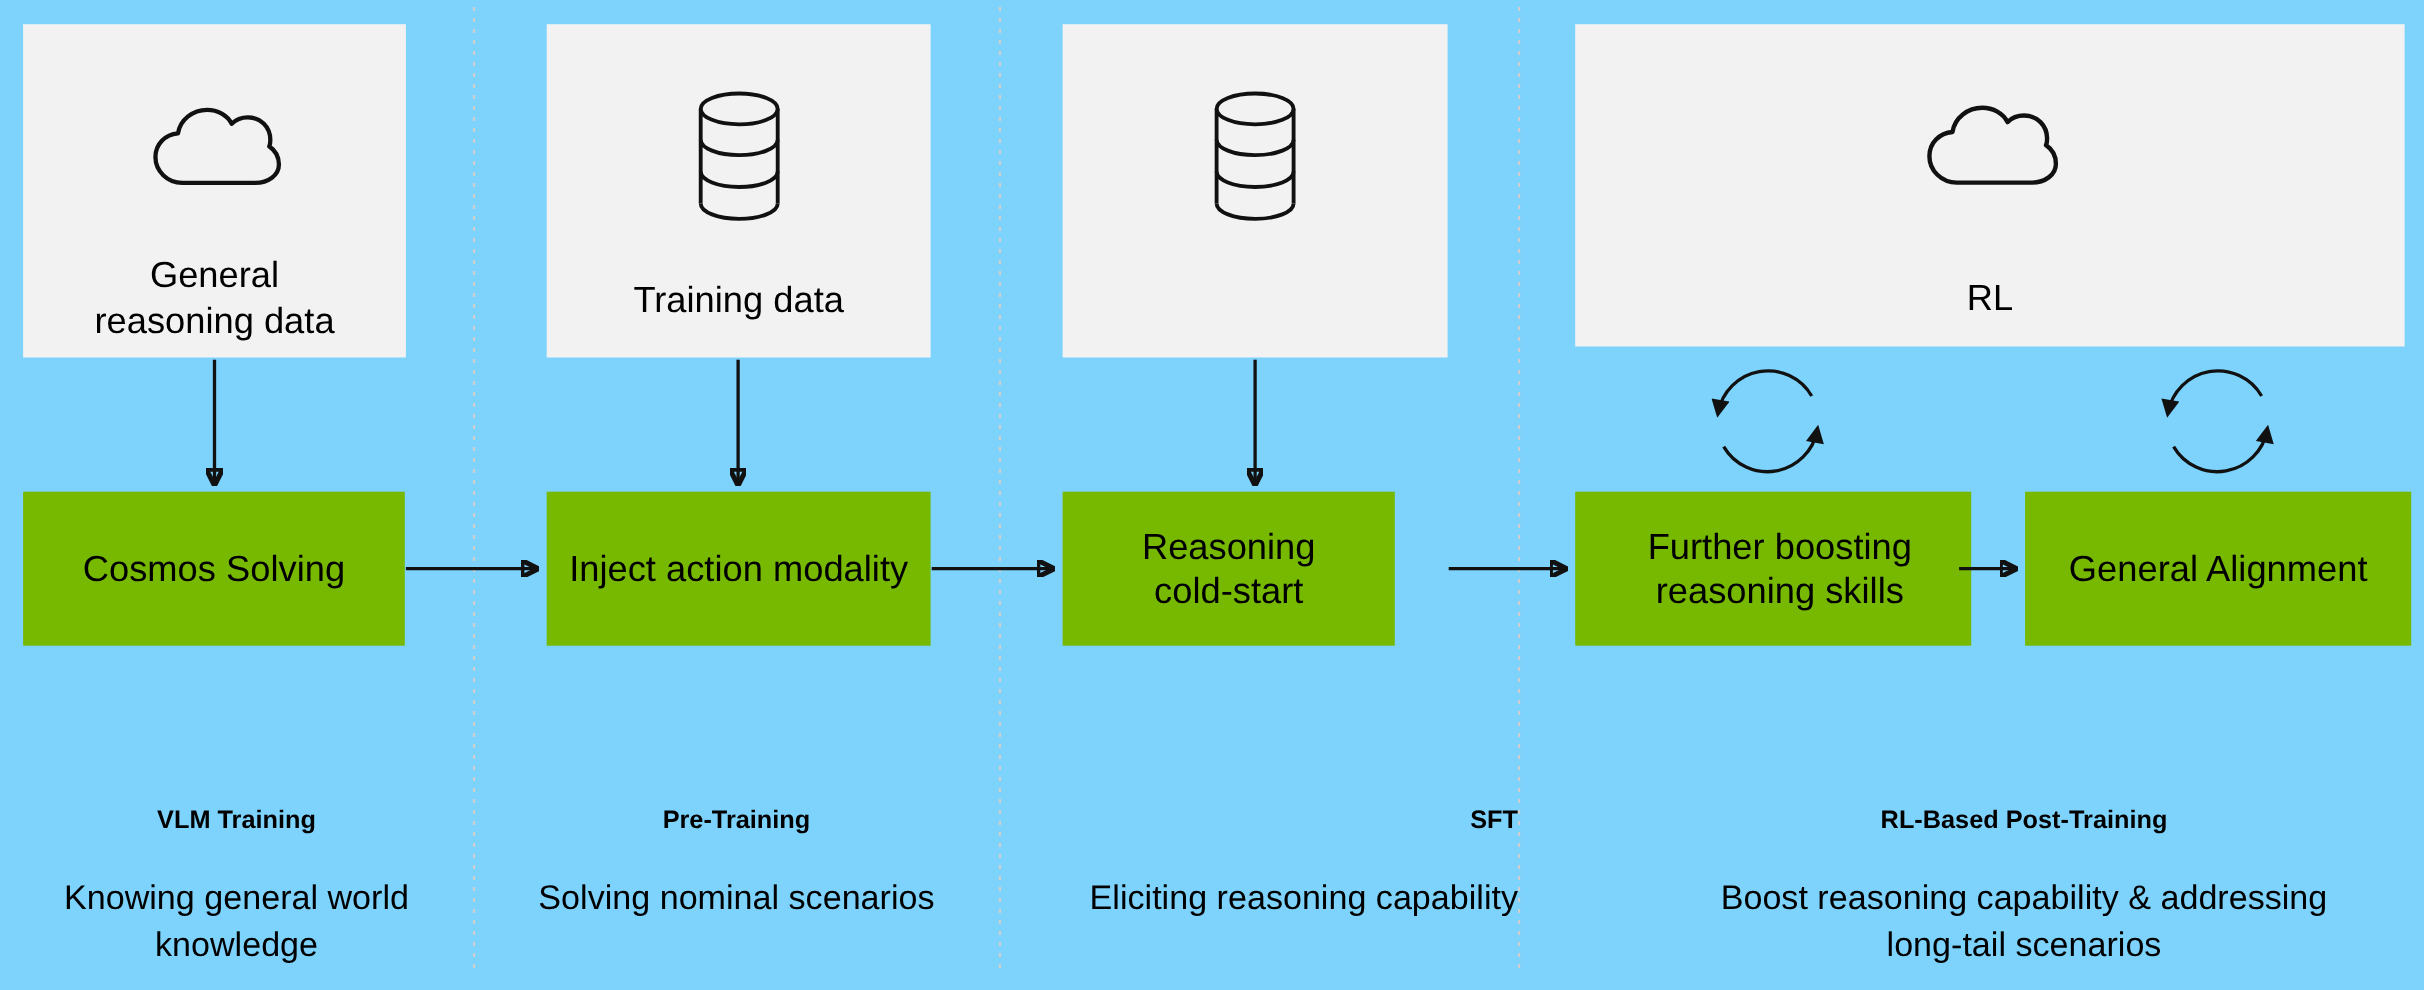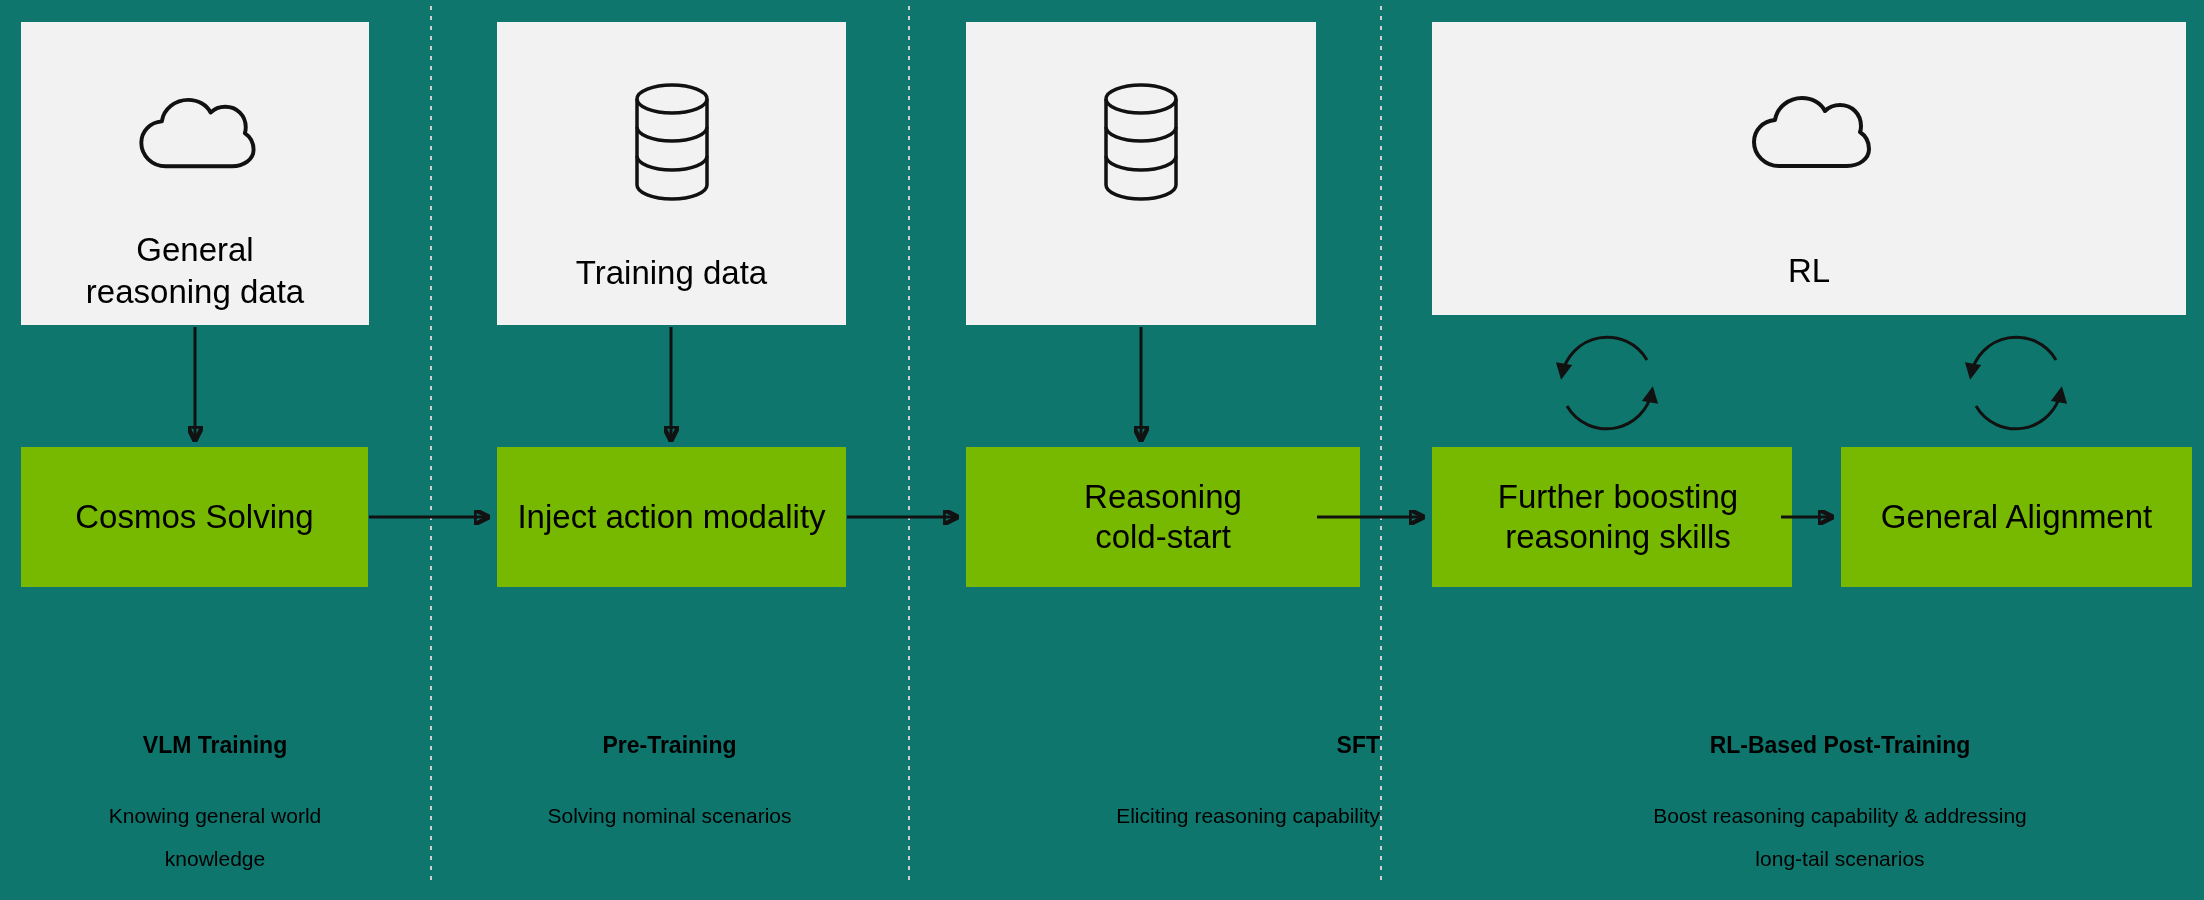--- a/index.html
+++ b/index.html
@@ -5,21 +5,21 @@
   :root{
     --green:#76B900;
     --panel:#F2F2F2;
     --sep:#CFCFCF;
     --line:#111111;
   }
   html,body{margin:0;padding:0;background:#ffffff;}
   #stage{
     position:relative;
     width:2204px;height:900px;
-    background:#0f766e;
+    background:#7dd3fc;
     font-family:"Liberation Sans", sans-serif;
     color:#000;
     overflow:hidden;
   }
   .separator{
     position:absolute;top:6px;height:878px;width:2px;
     background:repeating-linear-gradient(to bottom, var(--sep) 0 4px, transparent 4px 10px);
   }
   .panel{
     position:absolute;top:22px;height:303px;
@@ -45,41 +45,41 @@
   }
   .cycle{position:absolute;top:330px;}
   .phase-title{
     position:absolute;top:722px;
     text-align:center;
     font-size:23px;font-weight:bold;line-height:46px;
   }
   .phase-subtitle{
     position:absolute;top:794px;
     text-align:center;
-    font-size:21px;line-height:43px;
+    font-size:31px;line-height:43px;
     white-space:pre-line;
   }
   .stroke-ico{stroke:var(--line);fill:none;}
   #arrows{position:absolute;left:0;top:0;pointer-events:none;}
   #arrows path{stroke:var(--line);stroke-width:3;fill:none;}
   .mk{fill:var(--line);}
   
   #sep-1{left:430px;} #sep-2{left:908px;} #sep-3{left:1380px;}
   #panel-1{left:21px;width:348px;}
   #panel-2{left:497px;width:349px;}
   #panel-3{left:966px;width:350px;}
   #panel-4{left:1432px;width:754px;height:293px;}
   #panel-1 .icon{top:72px;} #panel-4 .icon{top:70px;}
   #panel-2 .icon,#panel-3 .icon{top:60px;}
   #panel-1 .src-label{top:207px;}
   #panel-2 .src-label,#panel-3 .src-label{top:230px;}
   #panel-4 .src-label{top:228px;}
   #stage-box-1{left:21px;width:347px;}
   #stage-box-2{left:497px;width:349px;}
-  #stage-box-3{left:966px;width:394px;}
+  #stage-box-3{left:966px;width:302px;}
   #stage-box-4{left:1432px;width:348px;padding-left:12px;}
   #stage-box-5{left:1841px;width:351px;}
   #cycle-1{left:1554px;} #cycle-2{left:1963px;}
   #title-1,#subtitle-1{left:0;width:430px;}
   #title-2,#subtitle-2{left:431px;width:477px;}
   #title-3,#subtitle-3{left:908px;width:472px;text-align:right;}
   #title-4,#subtitle-4{left:1476px;width:728px;}
 </style>
 </head>
 <body>

